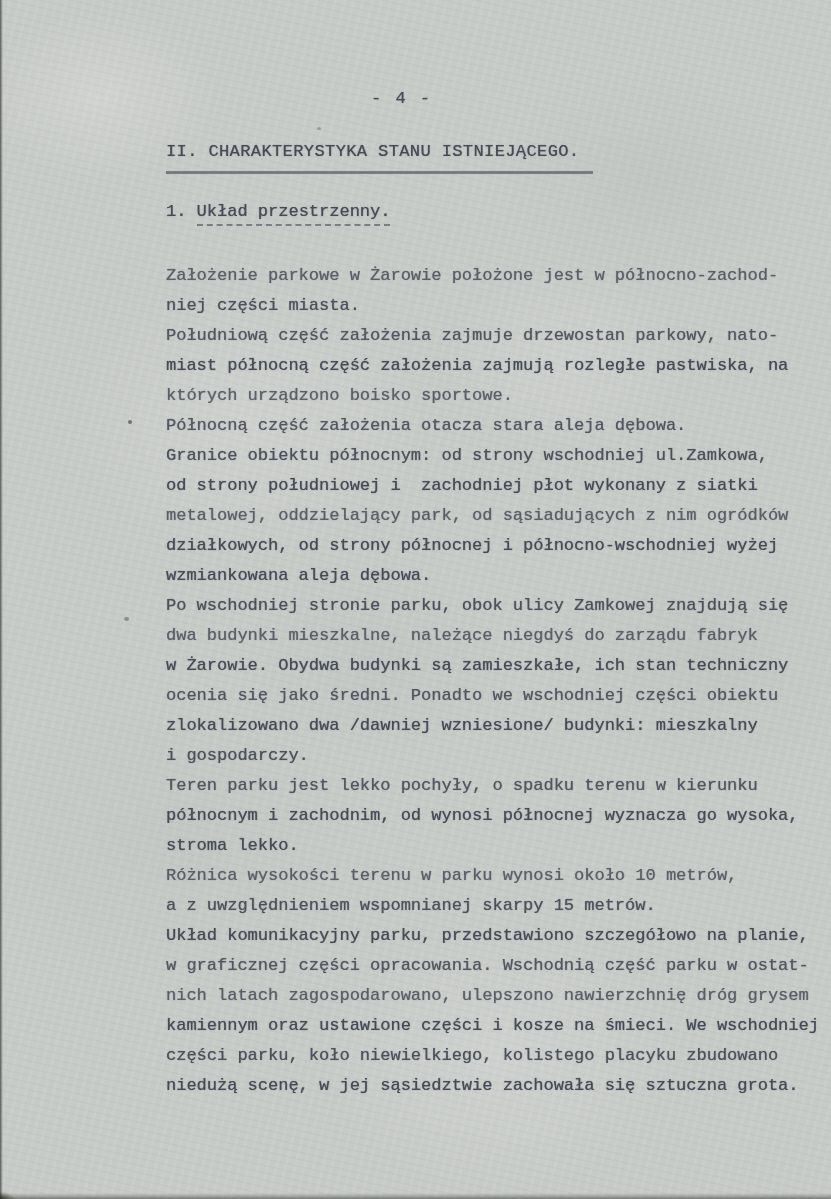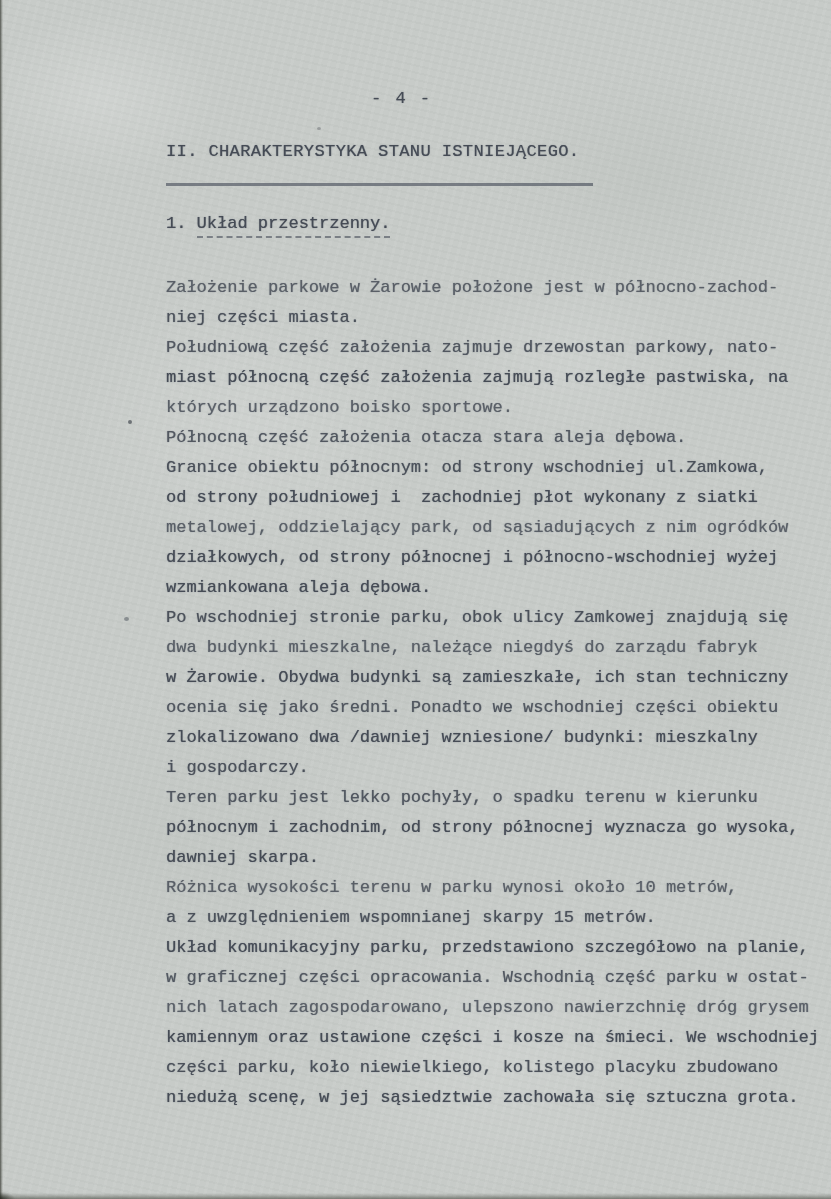--- a/index.html
+++ b/index.html
@@ -33,21 +33,21 @@
 
   .content{
     position:absolute;left:166px;top:84px;width:648px;
     font-size:17px;line-height:30px;color:#454b55;
     text-shadow:0 0 1.2px rgba(82,88,98,.65), 0.4px 0.4px 0 rgba(70,76,86,.35);
   }
   .page-num{margin-left:205px;letter-spacing:2px;}
   .heading{
     display:inline-block;margin-top:23px;
     border-bottom:3px solid rgba(70,76,88,.62);
-    padding-bottom:16px;padding-right:14px;
+    padding-bottom:4px;padding-right:14px;
     letter-spacing:.4px;
   }
   .subsection{margin-top:23px;font-family:Liberation Mono, monospace;}
   .subsection .u{
     border-bottom:2px dashed rgba(70,76,88,.60);
     padding-bottom:3px;
   }
   .bodytext{margin-top:34px;}
   .line{white-space:pre;}
   
@@ -92,22 +92,22 @@
     <div class="line">metalowej, oddzielający park, od sąsiadujących z nim ogródków</div>
     <div class="line">działkowych, od strony północnej i północno-wschodniej wyżej</div>
     <div class="line">wzmiankowana aleja dębowa.</div>
     <div class="line">Po wschodniej stronie parku, obok ulicy Zamkowej znajdują się</div>
     <div class="line">dwa budynki mieszkalne, należące niegdyś do zarządu fabryk</div>
     <div class="line">w Żarowie. Obydwa budynki są zamieszkałe, ich stan techniczny</div>
     <div class="line">ocenia się jako średni. Ponadto we wschodniej części obiektu</div>
     <div class="line">zlokalizowano dwa /dawniej wzniesione/ budynki: mieszkalny</div>
     <div class="line">i gospodarczy.</div>
     <div class="line">Teren parku jest lekko pochyły, o spadku terenu w kierunku</div>
-    <div class="line">północnym i zachodnim, od strony północnej wyznacza go wysoka,</div>
-    <div class="line">dawniej skarpa.</div>
+    <div class="line">północnym i zachodnim, od wynosi północnej wyznacza go wysoka,</div>
+    <div class="line">stroma lekko.</div>
     <div class="line">Różnica wysokości terenu w parku wynosi około 10 metrów,</div>
     <div class="line">a z uwzględnieniem wspomnianej skarpy 15 metrów.</div>
     <div class="line">Układ komunikacyjny parku, przedstawiono szczegółowo na planie,</div>
     <div class="line">w graficznej części opracowania. Wschodnią część parku w ostat-</div>
     <div class="line">nich latach zagospodarowano, ulepszono nawierzchnię dróg grysem</div>
     <div class="line">kamiennym oraz ustawione części i kosze na śmieci. We wschodniej</div>
     <div class="line">części parku, koło niewielkiego, kolistego placyku zbudowano</div>
     <div class="line">niedużą scenę, w jej sąsiedztwie zachowała się sztuczna grota.</div>
   </div>
 </div>

